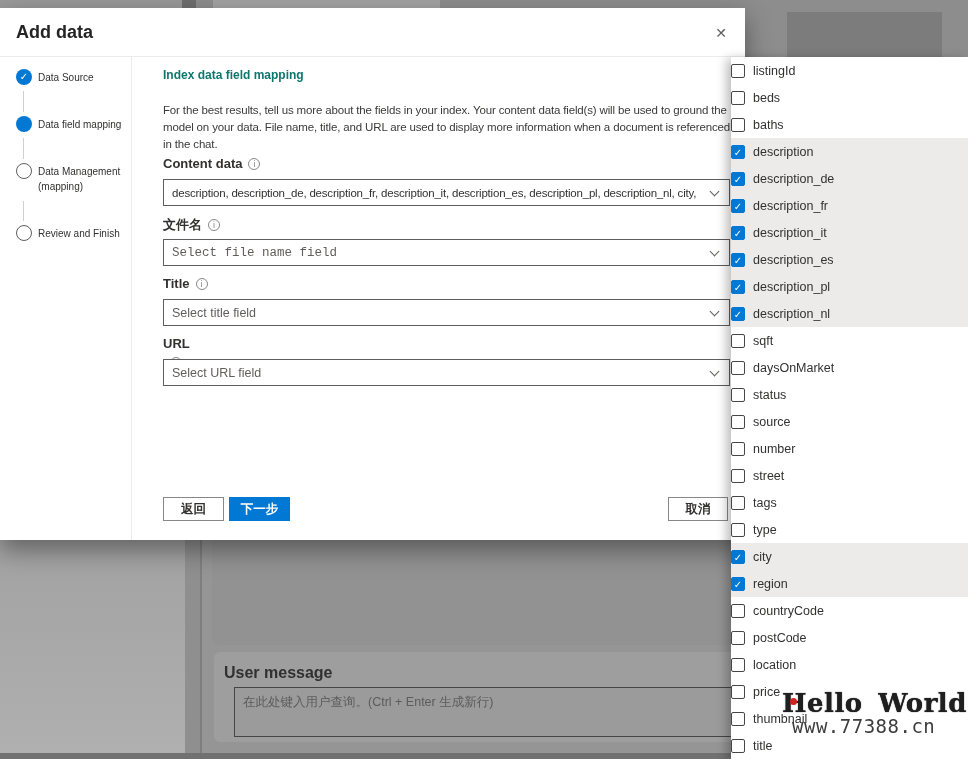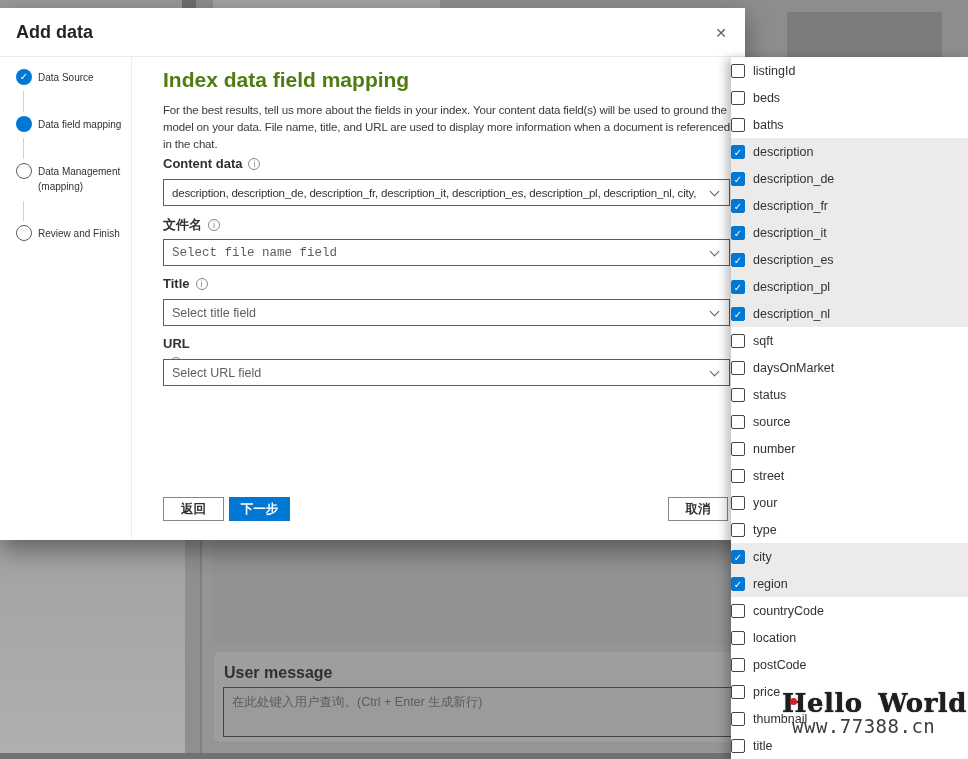--- a/index.html
+++ b/index.html
@@ -14,42 +14,42 @@
   
   .bg-seg { position:absolute; top:0; height:8px; }
   .bg-right-top { position:absolute; left:745px; top:0; width:223px; height:57px; background:#8d8d8d; }
   .bg-right-dark { position:absolute; left:42px; top:12px; width:155px; height:45px; background:#7c7c7c; }
   .bg-left-panel { position:absolute; left:0; top:540px; width:185px; height:219px; background:linear-gradient(180deg,#a2a2a2,#b0b0b0); }
   .bg-vline { position:absolute; left:200px; top:540px; width:2px; height:219px; background:#7f7f7f; }
   .bg-main { position:absolute; left:202px; top:540px; width:543px; height:219px; background:#959595; }
   .bg-chat-panel { position:absolute; left:212px; top:540px; width:533px; height:105px; background:#929292; border-radius:0 0 6px 6px; }
   .bg-card { position:absolute; left:214px; top:652px; width:531px; height:90px; background:#9e9e9e; border-radius:6px; }
   .bg-card-label { position:absolute; left:10px; top:12px; font-size:16px; font-weight:700; color:#303030; }
-  .bg-textarea { position:absolute; left:9px; top:35px; width:514px; height:50px; border:1px solid #454545; background:#9b9b9b; padding:6px 8px; font-size:12.5px; color:#5c5c5c; }
+  .bg-textarea { position:absolute; left:20px; top:35px; width:514px; height:50px; border:1px solid #454545; background:#9b9b9b; padding:6px 8px; font-size:12.5px; color:#5c5c5c; }
   .bg-bottom-strip { position:absolute; left:0; top:753px; width:745px; height:6px; background:#717171; }
 
   
   .dialog { position:absolute; left:0; top:8px; width:745px; height:532px; background:#fff; box-shadow:0 10px 24px rgba(0,0,0,.4); z-index:10; }
   .dlg-header { position:relative; height:49px; border-bottom:1px solid #ececec; }
   .dlg-title { position:absolute; left:16px; top:0; line-height:49px; font-size:18px; font-weight:700; color:#242424; }
   .dlg-close { position:absolute; right:12px; top:13px; width:24px; height:24px; border:none; background:transparent; font-size:14px; color:#605e5c; cursor:pointer; line-height:24px; text-align:center; }
 
   .dlg-body { position:absolute; left:0; top:49px; right:0; bottom:0; }
   .sidebar { position:absolute; left:0; top:0; width:132px; height:100%; border-right:1px solid #ececec; }
   .step { position:absolute; left:0; display:flex; gap:6px; cursor:pointer; }
   .step-dot { width:16px; height:16px; border-radius:50%; flex:0 0 16px; margin-left:16px; font-size:10px; line-height:16px; text-align:center; color:#fff; }
   .step.completed .step-dot { background:#0078d4; }
   .step.current  .step-dot { background:#0078d4; }
   .step.current  .step-dot span { visibility:hidden; }
   .step.upcoming .step-dot { background:#fff; border:1px solid #605e5c; }
   .step.upcoming .step-dot span { visibility:hidden; }
   .step-label { font-size:10px; color:#323130; width:92px; line-height:15px; padding-top:1px; }
   .connector { position:absolute; left:23px; width:1px; background:#d2d0ce; }
 
-  .content-h2 { position:absolute; left:163px; top:60px; font-size:21px; font-weight:700; color:#4d7c0f; }
+  .content-h2 { position:absolute; left:163px; top:60px; font-size:12px; font-weight:700; color:#0f766e; }
   .content-p  { position:absolute; left:163px; top:94px; width:578px; font-size:11.5px; letter-spacing:-0.15px; line-height:17px; color:#3b3a39; }
 
   .fgroup-label { position:absolute; left:163px; display:flex; align-items:center; gap:6px; font-size:13px; font-weight:700; color:#323130; }
   .info-icon { width:12px; height:12px; border:1px solid #8a8886; border-radius:50%; font-size:9px; font-weight:400; line-height:11px; text-align:center; color:#8a8886; cursor:pointer; }
   .selectbox { position:absolute; left:163px; width:567px; height:27px; border:1px solid #605e5c; background:#fff; display:flex; align-items:center; padding:0 30px 0 8px; cursor:pointer; }
   .selectbox .val  { font-size:11.5px; letter-spacing:-0.2px; color:#323130; white-space:nowrap; overflow:hidden; }
   .selectbox .ph   { font-size:12.5px; color:#605e5c; white-space:nowrap; overflow:hidden; }
   .chev { position:absolute; right:11px; top:8px; width:7px; height:7px; border-right:1px solid #605e5c; border-bottom:1px solid #605e5c; transform:rotate(45deg); }
 
   .btn { position:absolute; top:489px; height:24px; font-size:12.5px; font-weight:700; text-align:center; cursor:pointer; font-family:inherit; }
@@ -234,45 +234,45 @@
     <div class="opt-row">
     <div class="cb"><span>✓</span></div>
     <div class="opt-label">number</div>
   </div>
     <div class="opt-row">
     <div class="cb"><span>✓</span></div>
     <div class="opt-label">street</div>
   </div>
     <div class="opt-row">
     <div class="cb"><span>✓</span></div>
-    <div class="opt-label">your</div>
+    <div class="opt-label">tags</div>
   </div>
     <div class="opt-row">
     <div class="cb"><span>✓</span></div>
     <div class="opt-label">type</div>
   </div>
     <div class="opt-row checked">
     <div class="cb"><span>✓</span></div>
     <div class="opt-label">city</div>
   </div>
     <div class="opt-row checked">
     <div class="cb"><span>✓</span></div>
     <div class="opt-label">region</div>
   </div>
     <div class="opt-row">
     <div class="cb"><span>✓</span></div>
     <div class="opt-label">countryCode</div>
   </div>
     <div class="opt-row">
     <div class="cb"><span>✓</span></div>
+    <div class="opt-label">postCode</div>
+  </div>
+    <div class="opt-row">
+    <div class="cb"><span>✓</span></div>
     <div class="opt-label">location</div>
-  </div>
-    <div class="opt-row">
-    <div class="cb"><span>✓</span></div>
-    <div class="opt-label">postCode</div>
   </div>
     <div class="opt-row">
     <div class="cb"><span>✓</span></div>
     <div class="opt-label">price</div>
   </div>
     <div class="opt-row">
     <div class="cb"><span>✓</span></div>
     <div class="opt-label">thumbnail</div>
   </div>
     <div class="opt-row">

